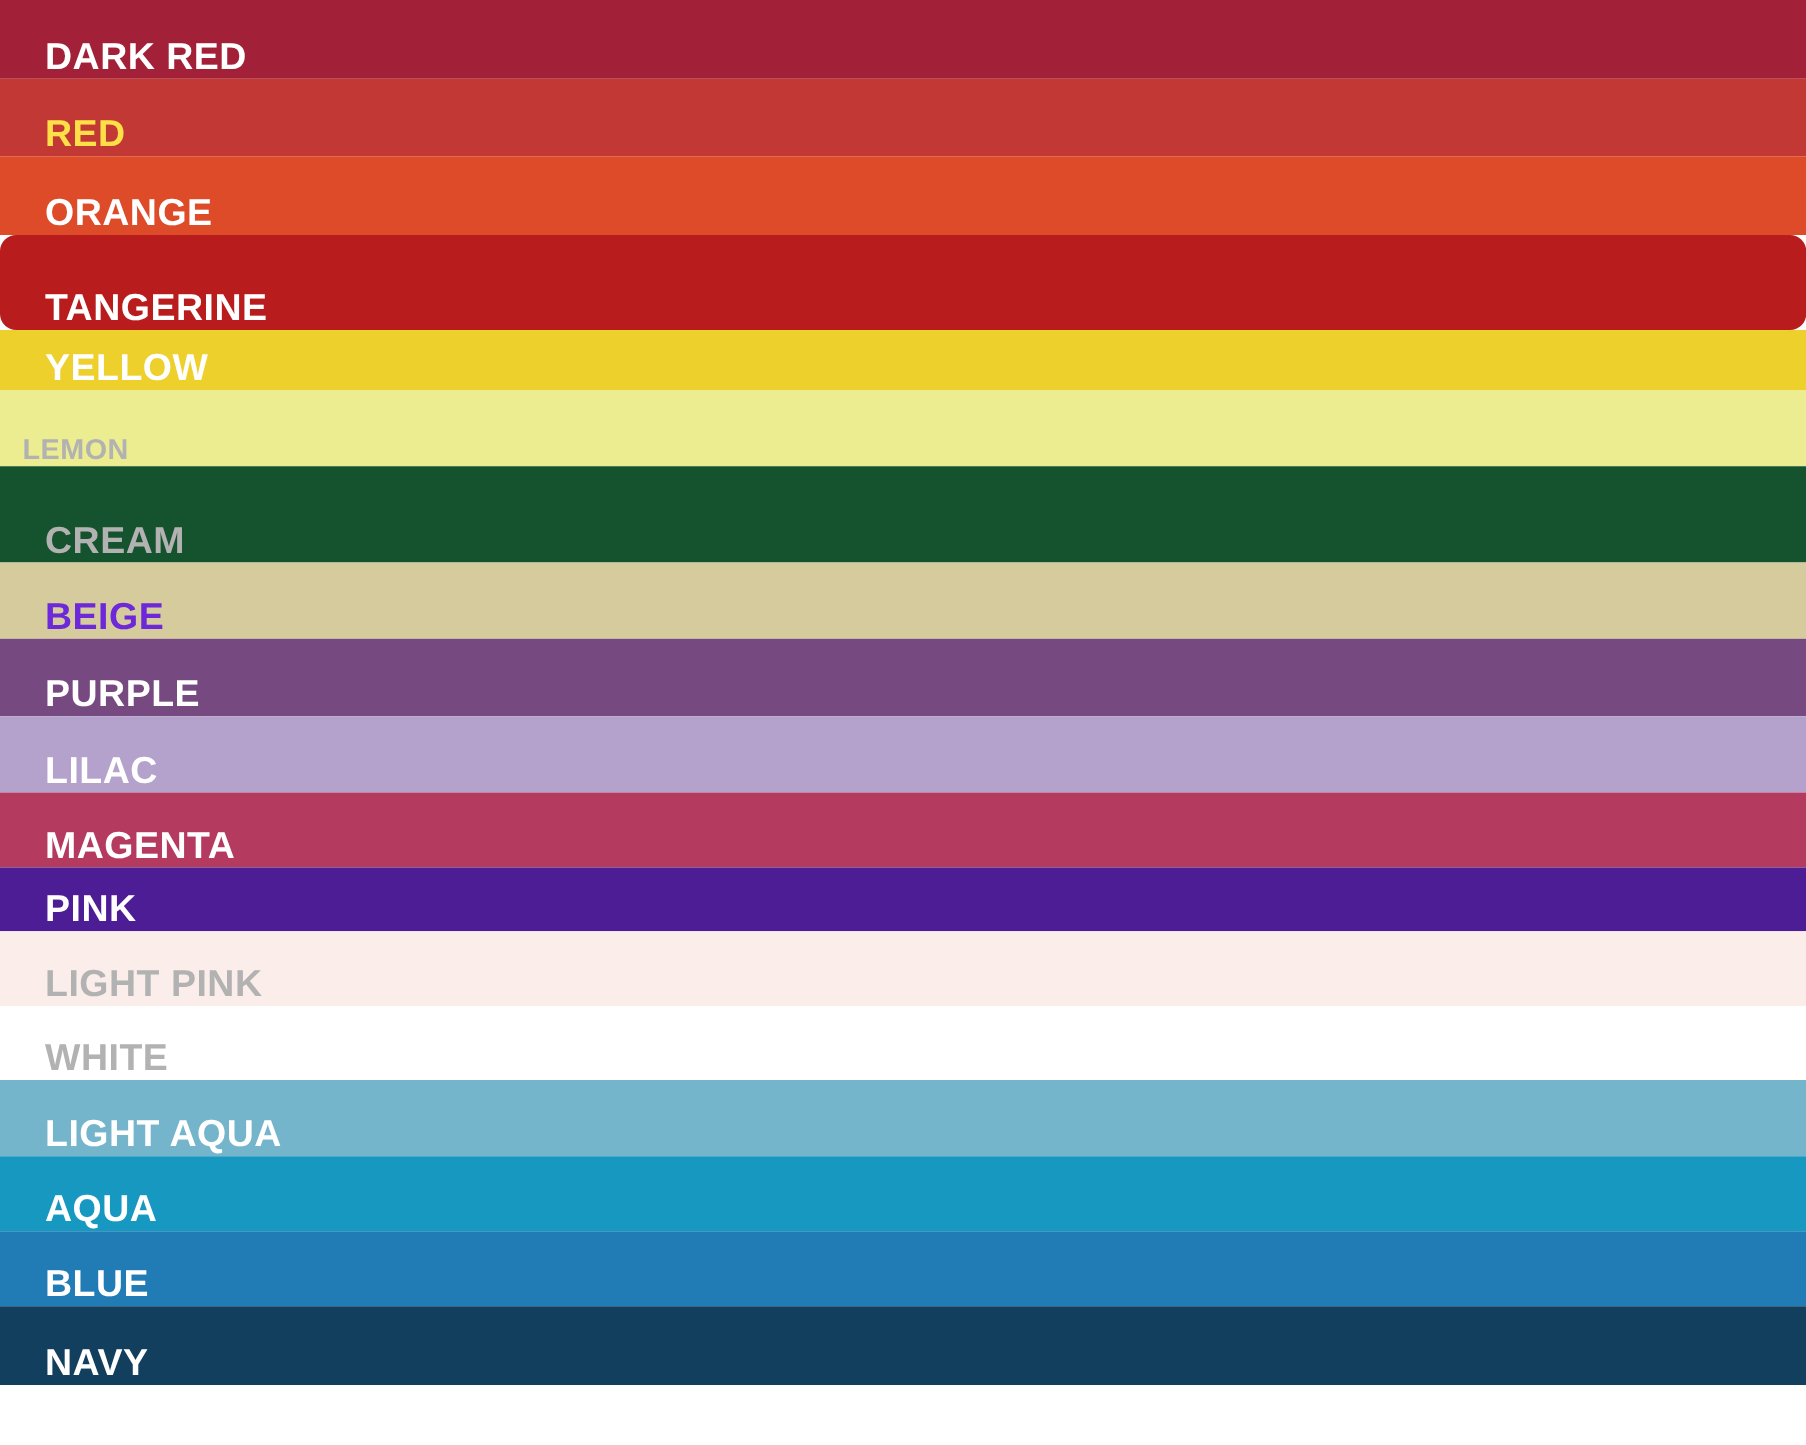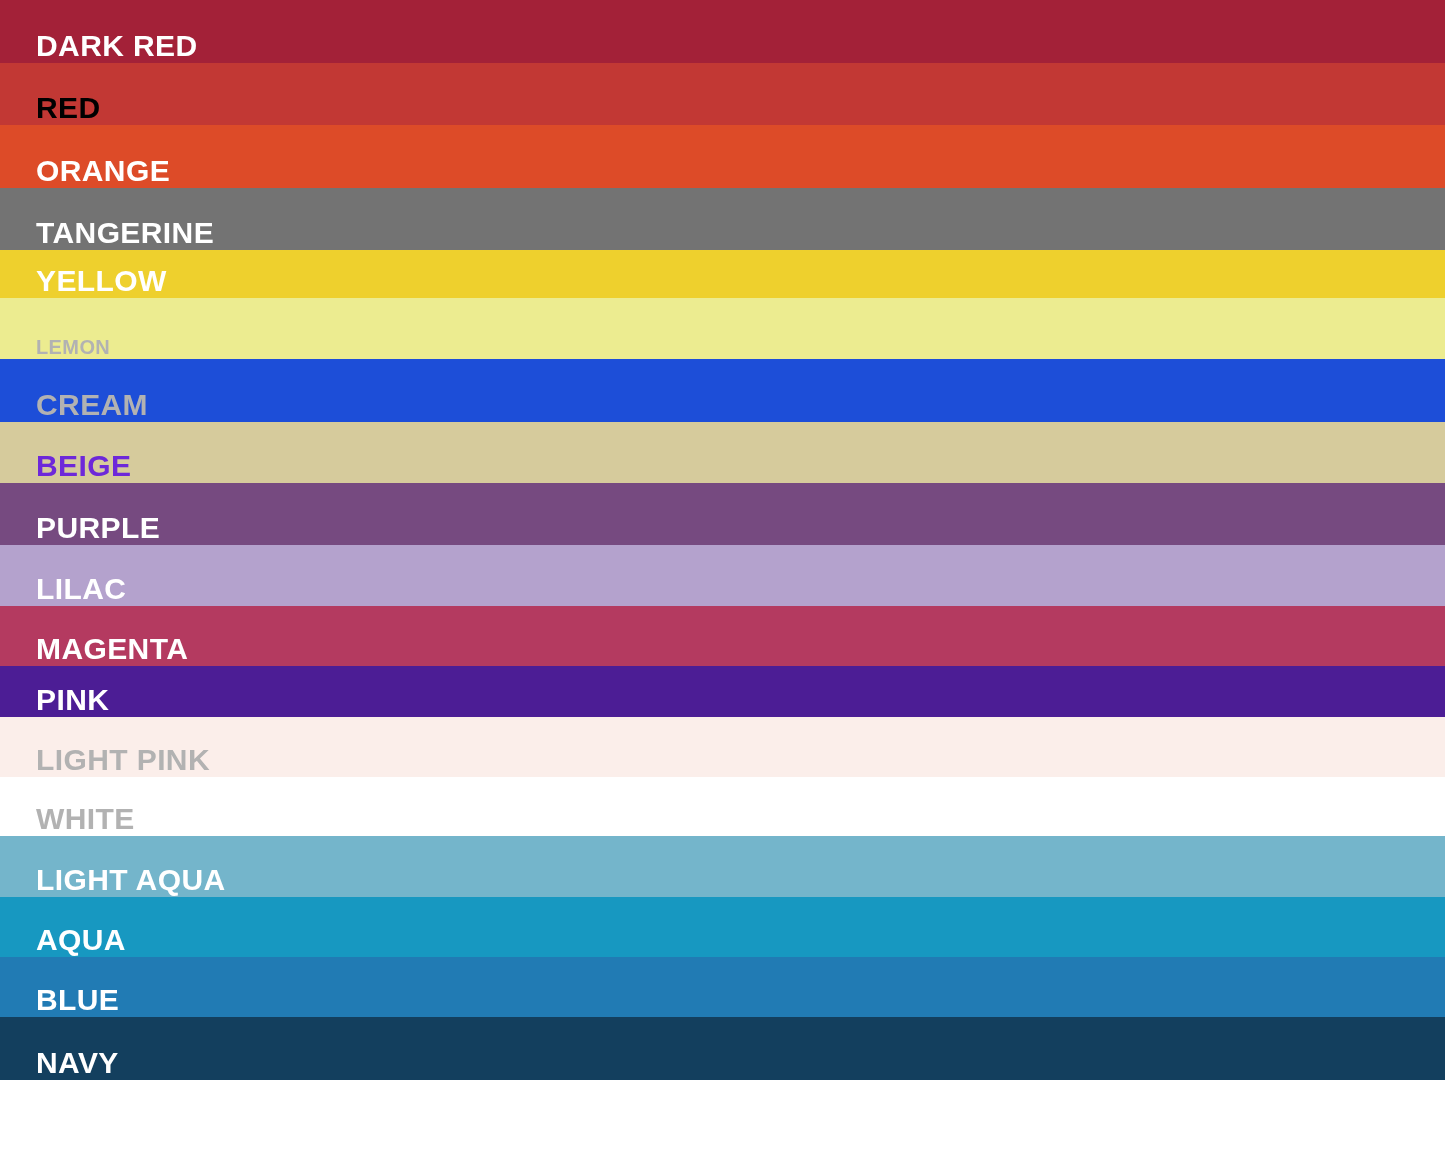--- a/index.html
+++ b/index.html
@@ -35,35 +35,35 @@
   }
 </style>
 </head>
 <body>
 
 <div id="palette" style="width: 1445px; height: 1156px; background: rgb(255, 255, 255);">
     <div class="swatch" style="height: 63px; background-color: rgb(163, 33, 56);">
       <span class="swatch-label" style="color: rgb(255, 255, 255); left: 36px; font-size: 30px;">DARK RED</span>
     </div>
     <div class="swatch" style="height: 62px; background-color: rgb(194, 56, 52);">
-      <span class="swatch-label" style="color: #000000; left: 36px; font-size: 30px;">RED</span>
+      <span class="swatch-label" style="color: #fde047; left: 36px; font-size: 30px;">RED</span>
     </div>
     <div class="swatch" style="height: 63px; background-color: rgb(221, 75, 40);">
       <span class="swatch-label" style="color: rgb(255, 255, 255); left: 36px; font-size: 30px;">ORANGE</span>
     </div>
-    <div class="swatch" style="height: 62px; background-color: #737373;">
+    <div class="swatch" style="height: 76px; background-color: #b91c1c; border-radius: 13px;">
       <span class="swatch-label" style="color: rgb(255, 255, 255); left: 36px; font-size: 30px;">TANGERINE</span>
     </div>
     <div class="swatch" style="height: 48px; background-color: rgb(238, 208, 45);">
       <span class="swatch-label" style="color: rgb(255, 255, 255); left: 36px; font-size: 30px;">YELLOW</span>
     </div>
     <div class="swatch" style="height: 61px; background-color: rgb(236, 236, 144);">
-      <span class="swatch-label" style="color: rgb(178, 178, 178); left: 36px; font-size: 20px; margin-top: 19px;">LEMON</span>
+      <span class="swatch-label" style="color: rgb(178, 178, 178); left: 18px; font-size: 23px; margin-top: 19px;">LEMON</span>
     </div>
-    <div class="swatch" style="height: 63px; background-color: #1d4ed8;">
+    <div class="swatch" style="height: 77px; background-color: #14532d;">
       <span class="swatch-label" style="color: rgb(178, 178, 178); left: 36px; font-size: 30px;">CREAM</span>
     </div>
     <div class="swatch" style="height: 61px; background-color: rgb(214, 203, 156);">
       <span class="swatch-label" style="color: #6d28d9; left: 36px; font-size: 30px;">BEIGE</span>
     </div>
     <div class="swatch" style="height: 62px; background-color: rgb(118, 74, 128);">
       <span class="swatch-label" style="color: rgb(255, 255, 255); left: 36px; font-size: 30px;">PURPLE</span>
     </div>
     <div class="swatch" style="height: 61px; background-color: rgb(180, 162, 205);">
       <span class="swatch-label" style="color: rgb(255, 255, 255); left: 36px; font-size: 30px;">LILAC</span>

